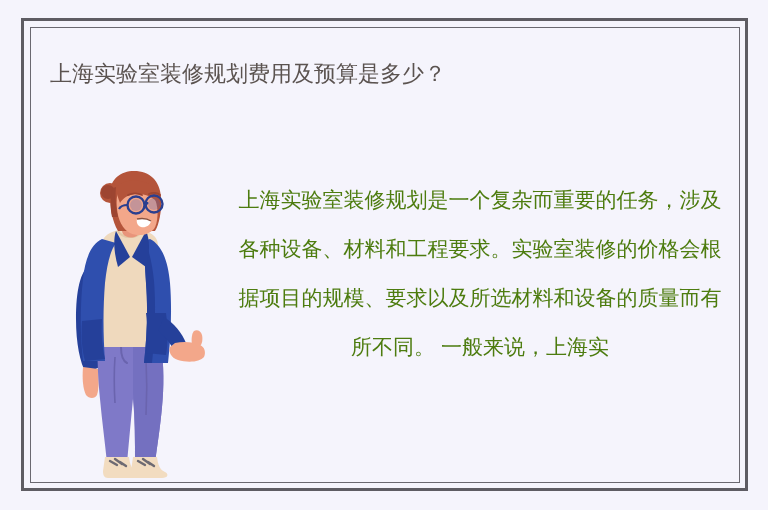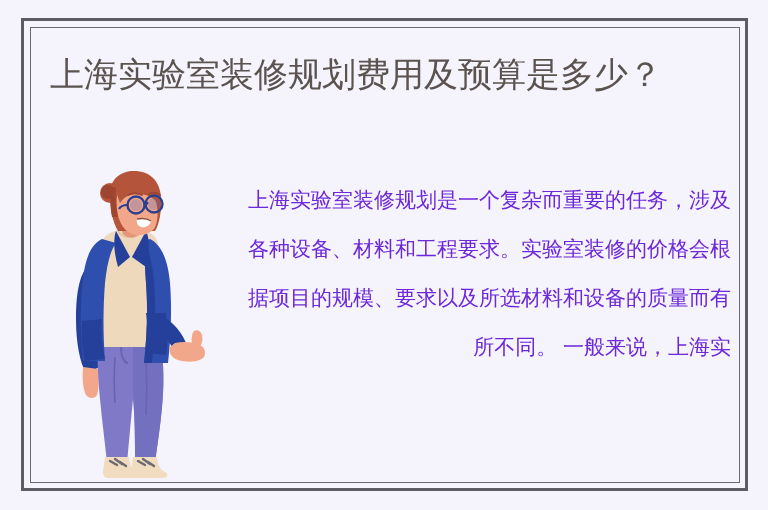--- a/index.html
+++ b/index.html
@@ -47,21 +47,21 @@
     top: 27px;
     width: 710px;
     height: 456px;
     box-sizing: border-box;
   }
   .title {
     position: absolute;
     left: 20px;
     top: 23px;
     width: 690px;
-    font-size: 34px;
+    font-size: 22px;
     line-height: 48px;
     letter-spacing: 0px;
     color: #5b5350;
     font-weight: 400;
     margin: 0;
     white-space: normal;
     word-break: break-all;
   }
   .body-wrap {
     position: absolute;
@@ -82,23 +82,23 @@
     width: 150px;
     height: 312px;
   }
   .body-text {
     position: absolute;
     left: 199px;
     top: 18px;
     width: 502px;
     font-size: 21px;
     line-height: 49px;
-    color: #6d28d9;
+    color: #4d7c0f;
     margin: 0;
-    text-align: right;
+    text-align: center;
     word-break: break-all;
   }
 </style>
 </head>
 <body>
 
 <div class="page">
 
   <div class="frame-outer"></div>
   <div class="frame-inner"></div>

